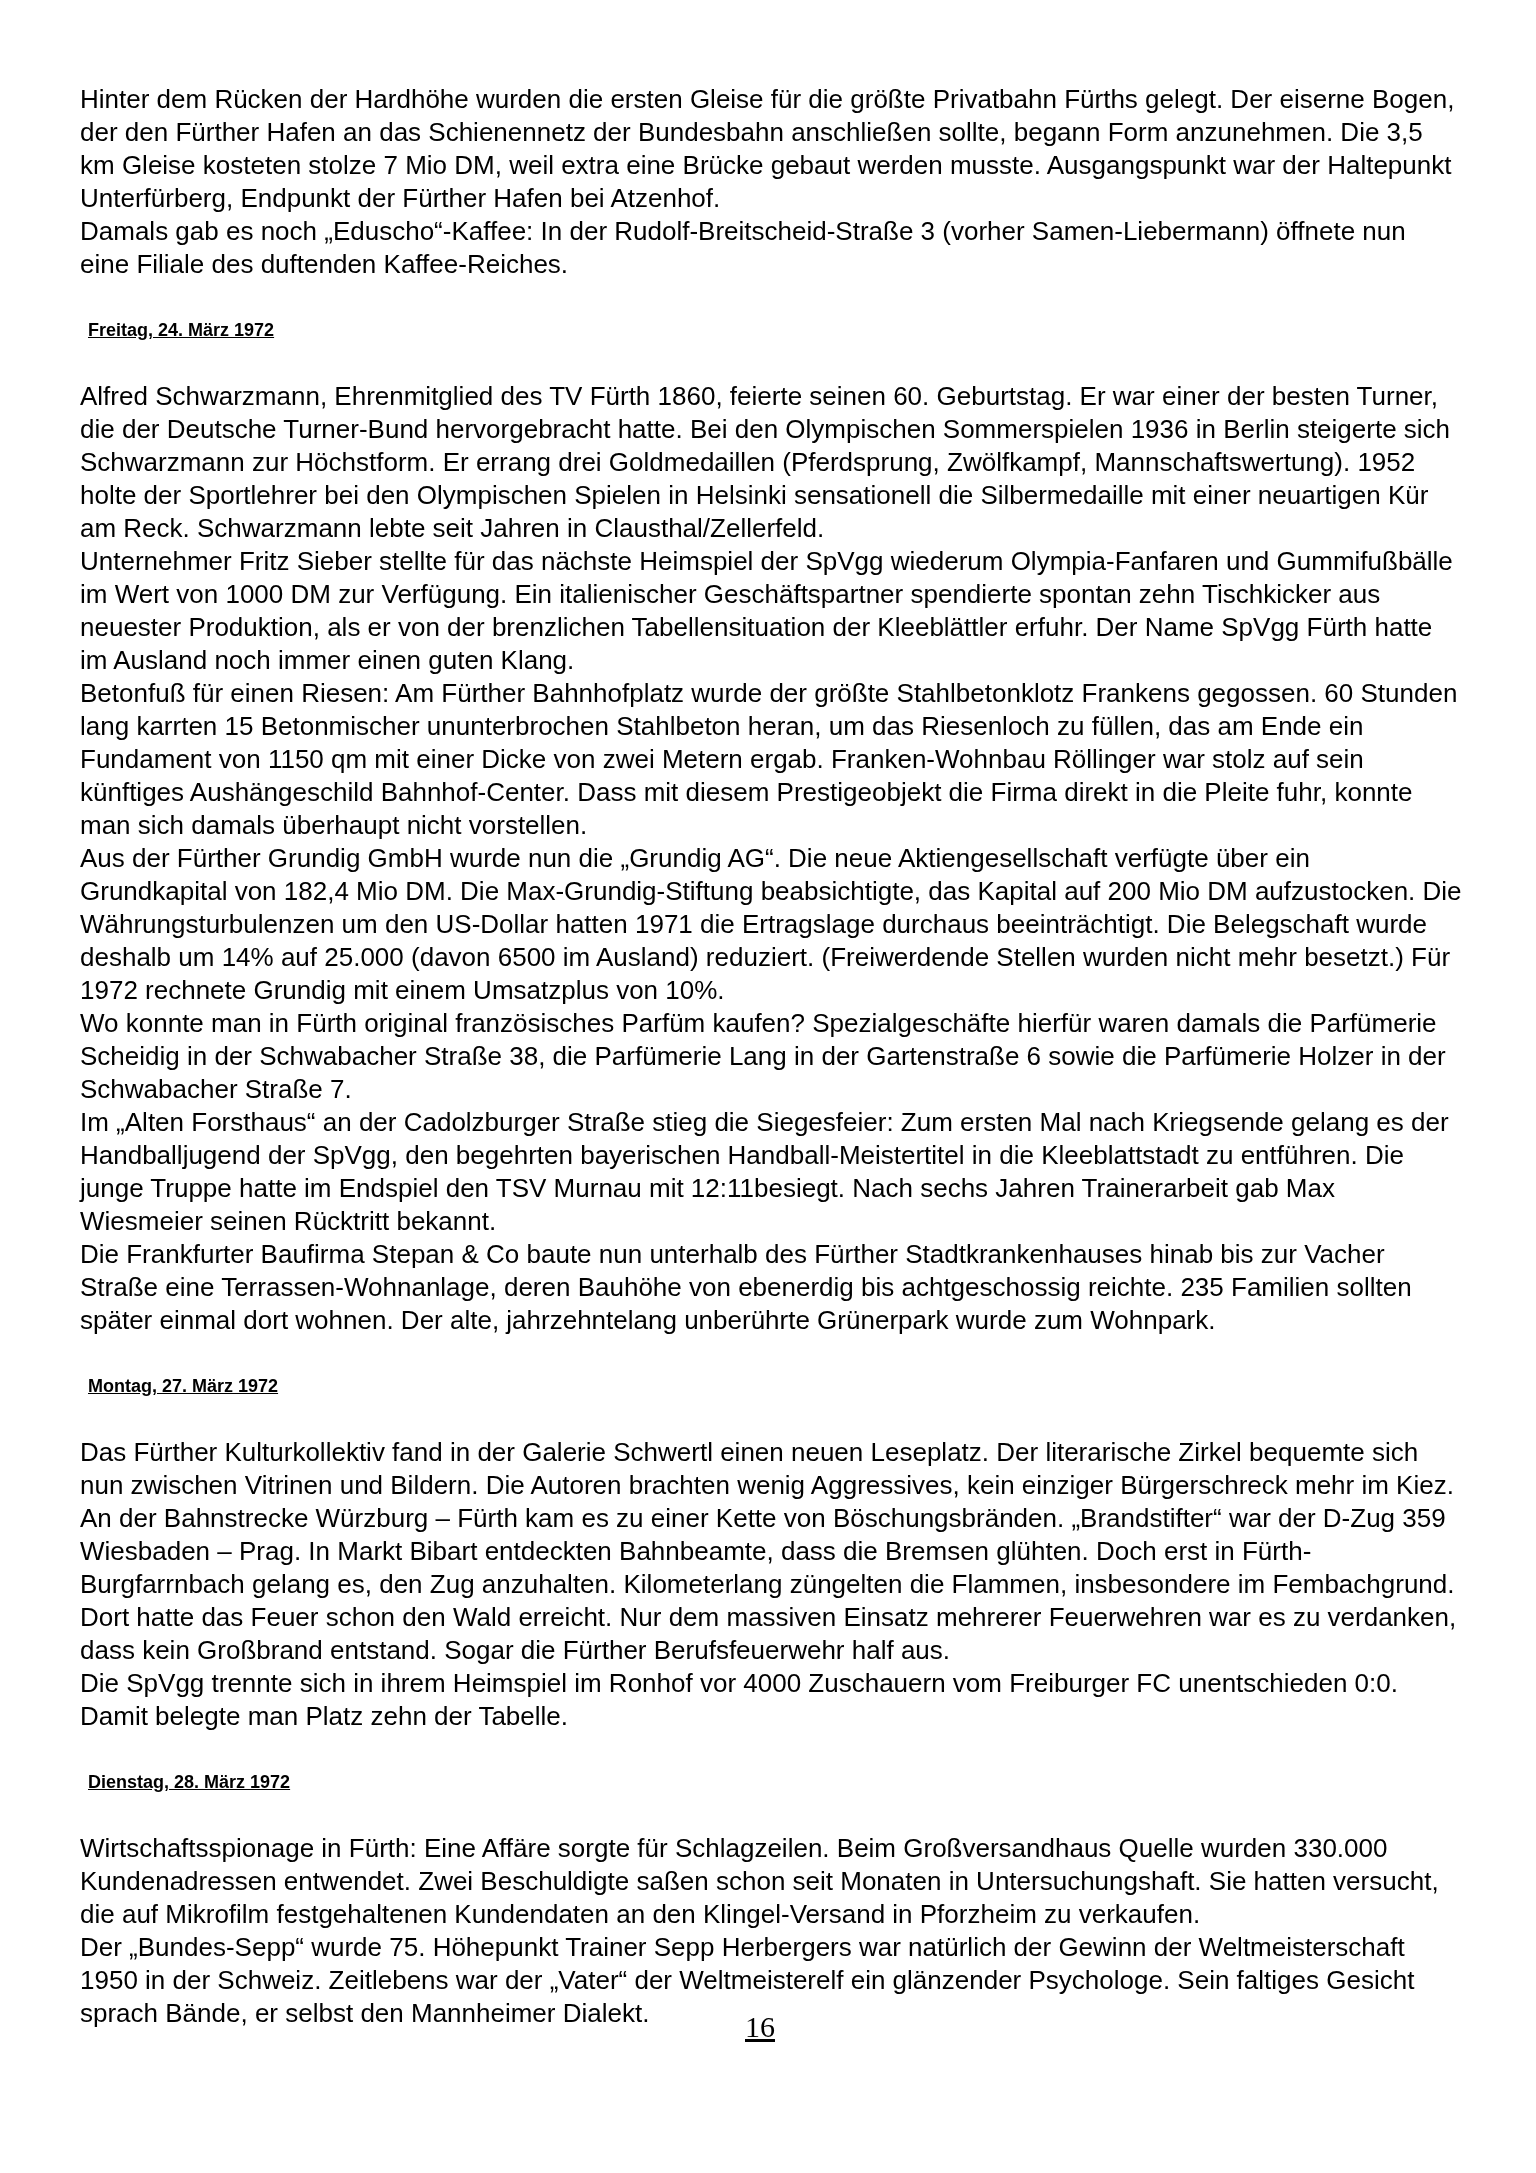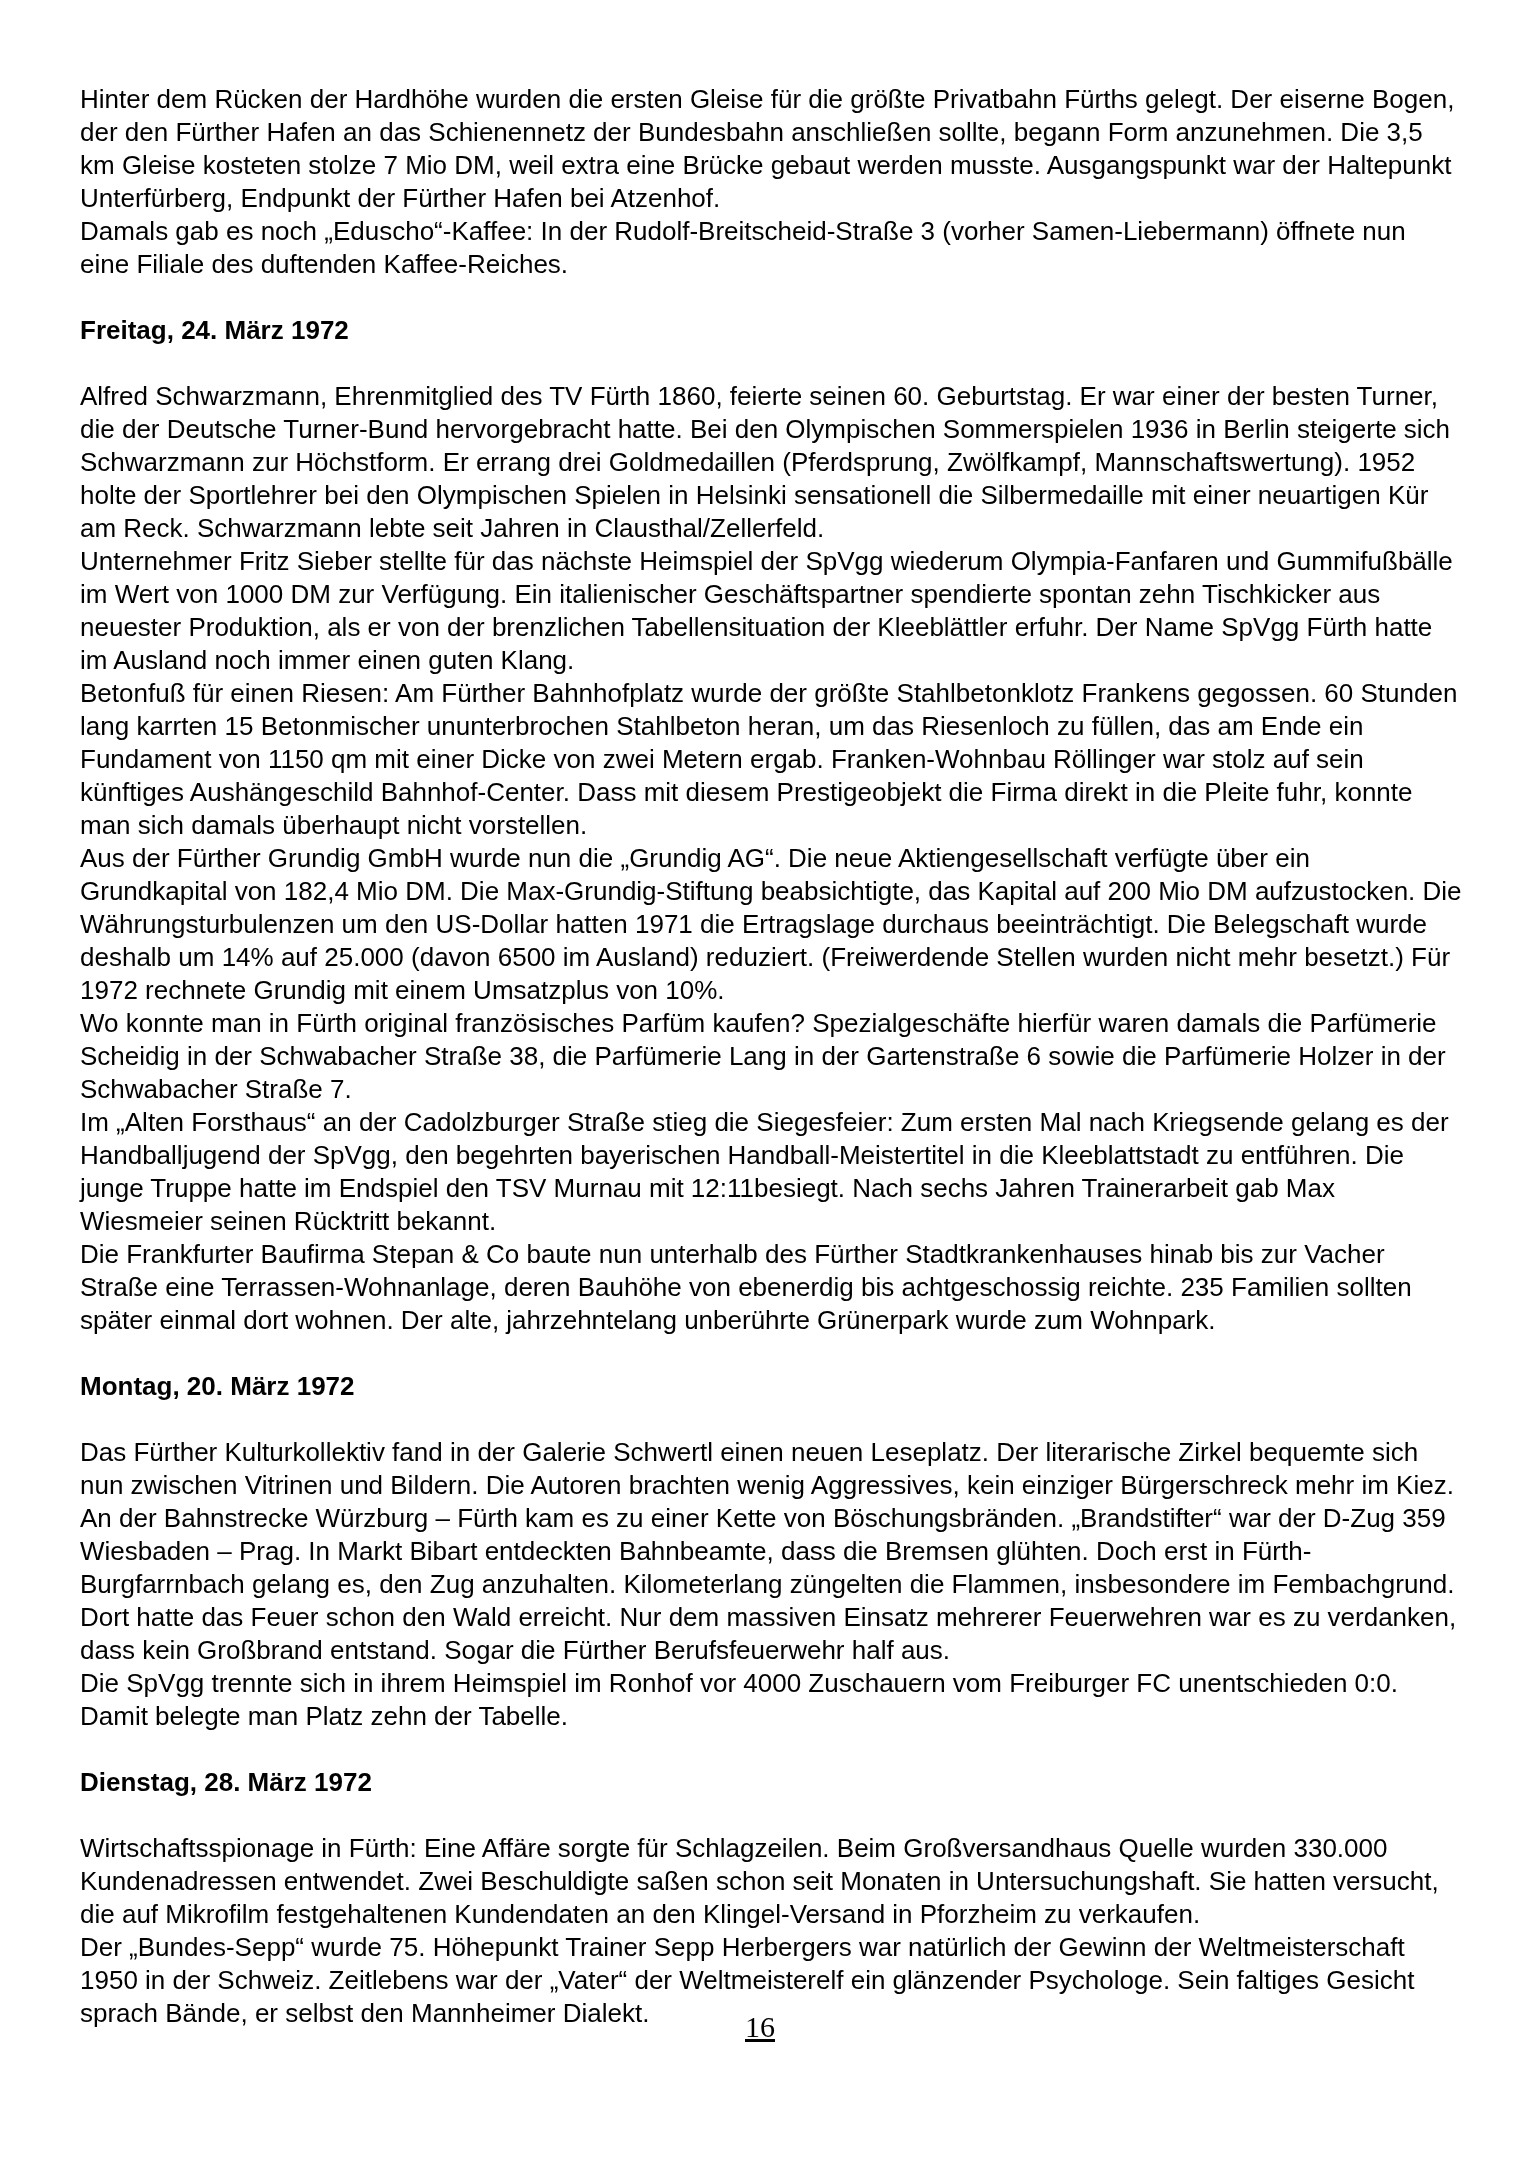--- a/index.html
+++ b/index.html
@@ -23,25 +23,26 @@
     top: 83px;
     left: 80px;
     width: 1382px;
   }
   .content p {
     margin: 0;
     padding: 0;
     text-align: left;
   }
   .date-heading {
-    margin: 33px 0 33px 0;
+    margin: 33px 0 33px 8px;
     padding: 0;
-    font-size: 26px;
+    font-size: 18px;
     line-height: 33px;
     font-weight: bold;
+    text-decoration: underline;
   }
   .page-number {
     position: absolute;
     top: 2010px;
     left: 0;
     width: 100%;
     text-align: center;
     font-family: "Liberation Serif", serif;
     font-size: 30px;
     line-height: 34px;
@@ -57,21 +58,21 @@
     <p>Hinter dem Rücken der Hardhöhe wurden die ersten Gleise für die größte Privatbahn Fürths gelegt. Der eiserne Bogen, der den Fürther Hafen an das Schienennetz der Bundesbahn anschließen sollte, begann Form anzunehmen. Die 3,5 km Gleise kosteten stolze 7 Mio DM, weil extra eine Brücke gebaut werden musste. Ausgangspunkt war der Haltepunkt Unterfürberg, Endpunkt der Fürther Hafen bei Atzenhof.</p>
     <p>Damals gab es noch „Eduscho“-Kaffee: In der Rudolf-Breitscheid-Straße 3 (vorher Samen-Liebermann) öffnete nun eine Filiale des duftenden Kaffee-Reiches.</p>
     <h3 class="date-heading">Freitag, 24. März 1972</h3>
     <p>Alfred Schwarzmann, Ehrenmitglied des TV Fürth 1860, feierte seinen 60. Geburtstag. Er war einer der besten Turner, die der Deutsche Turner-Bund hervorgebracht hatte. Bei den Olympischen Sommerspielen 1936 in Berlin steigerte sich Schwarzmann zur Höchstform. Er errang drei Goldmedaillen (Pferdsprung, Zwölfkampf, Mannschaftswertung). 1952 holte der Sportlehrer bei den Olympischen Spielen in Helsinki sensationell die Silbermedaille mit einer neuartigen Kür am Reck. Schwarzmann lebte seit Jahren in Clausthal/Zellerfeld.</p>
     <p>Unternehmer Fritz Sieber stellte für das nächste Heimspiel der SpVgg wiederum Olympia-Fanfaren und Gummifußbälle im Wert von 1000 DM zur Verfügung. Ein italienischer Geschäftspartner spendierte spontan zehn Tischkicker aus neuester Produktion, als er von der brenzlichen Tabellensituation der Kleeblättler erfuhr. Der Name SpVgg Fürth hatte im Ausland noch immer einen guten Klang.</p>
     <p>Betonfuß für einen Riesen: Am Fürther Bahnhofplatz wurde der größte Stahlbetonklotz Frankens gegossen. 60 Stunden lang karrten 15 Betonmischer ununterbrochen Stahlbeton heran, um das Riesenloch zu füllen, das am Ende ein Fundament von 1150 qm mit einer Dicke von zwei Metern ergab. Franken-Wohnbau Röllinger war stolz auf sein künftiges Aushängeschild Bahnhof-Center. Dass mit diesem Prestigeobjekt die Firma direkt in die Pleite fuhr, konnte man sich damals überhaupt nicht vorstellen.</p>
     <p>Aus der Fürther Grundig GmbH wurde nun die „Grundig AG“. Die neue Aktiengesellschaft verfügte über ein Grundkapital von 182,4 Mio DM. Die Max-Grundig-Stiftung beabsichtigte, das Kapital auf 200 Mio DM aufzustocken. Die Währungsturbulenzen um den US-Dollar hatten 1971 die Ertragslage durchaus beeinträchtigt. Die Belegschaft wurde deshalb um 14% auf 25.000 (davon 6500 im Ausland) reduziert. (Freiwerdende Stellen wurden nicht mehr besetzt.) Für 1972 rechnete Grundig mit einem Umsatzplus von 10%.</p>
     <p>Wo konnte man in Fürth original französisches Parfüm kaufen? Spezialgeschäfte hierfür waren damals die Parfümerie Scheidig in der Schwabacher Straße 38, die Parfümerie Lang in der Gartenstraße 6 sowie die Parfümerie Holzer in der Schwabacher Straße 7.</p>
     <p>Im „Alten Forsthaus“ an der Cadolzburger Straße stieg die Siegesfeier: Zum ersten Mal nach Kriegsende gelang es der Handballjugend der SpVgg, den begehrten bayerischen Handball-Meistertitel in die Kleeblattstadt zu entführen. Die junge Truppe hatte im Endspiel den TSV Murnau mit 12:11besiegt. Nach sechs Jahren Trainerarbeit gab Max Wiesmeier seinen Rücktritt bekannt.</p>
     <p>Die Frankfurter Baufirma Stepan &amp; Co baute nun unterhalb des Fürther Stadtkrankenhauses hinab bis zur Vacher Straße eine Terrassen-Wohnanlage, deren Bauhöhe von ebenerdig bis achtgeschossig reichte. 235 Familien sollten später einmal dort wohnen. Der alte, jahrzehntelang unberührte Grünerpark wurde zum Wohnpark.</p>
-    <h3 class="date-heading">Montag, 20. März 1972</h3>
+    <h3 class="date-heading">Montag, 27. März 1972</h3>
     <p>Das Fürther Kulturkollektiv fand in der Galerie Schwertl einen neuen Leseplatz. Der literarische Zirkel bequemte sich nun zwischen Vitrinen und Bildern. Die Autoren brachten wenig Aggressives, kein einziger Bürgerschreck mehr im Kiez.</p>
     <p>An der Bahnstrecke Würzburg – Fürth kam es zu einer Kette von Böschungsbränden. „Brandstifter“ war der D-Zug 359 Wiesbaden – Prag. In Markt Bibart entdeckten Bahnbeamte, dass die Bremsen glühten. Doch erst in Fürth-Burgfarrnbach gelang es, den Zug anzuhalten. Kilometerlang züngelten die Flammen, insbesondere im Fembachgrund. Dort hatte das Feuer schon den Wald erreicht. Nur dem massiven Einsatz mehrerer Feuerwehren war es zu verdanken, dass kein Großbrand entstand. Sogar die Fürther Berufsfeuerwehr half aus.</p>
     <p>Die SpVgg trennte sich in ihrem Heimspiel im Ronhof vor 4000 Zuschauern vom Freiburger FC unentschieden 0:0. Damit belegte man Platz zehn der Tabelle.</p>
     <h3 class="date-heading">Dienstag, 28. März 1972</h3>
     <p>Wirtschaftsspionage in Fürth: Eine Affäre sorgte für Schlagzeilen. Beim Großversandhaus Quelle wurden 330.000 Kundenadressen entwendet. Zwei Beschuldigte saßen schon seit Monaten in Untersuchungshaft. Sie hatten versucht, die auf Mikrofilm festgehaltenen Kundendaten an den Klingel-Versand in Pforzheim zu verkaufen.</p>
     <p>Der „Bundes-Sepp“ wurde 75. Höhepunkt Trainer Sepp Herbergers war natürlich der Gewinn der Weltmeisterschaft 1950 in der Schweiz. Zeitlebens war der „Vater“ der Weltmeisterelf ein glänzender Psychologe. Sein faltiges Gesicht sprach Bände, er selbst den Mannheimer Dialekt.</p>
   </div>
   <div class="page-number">16</div>
 </div>
 

